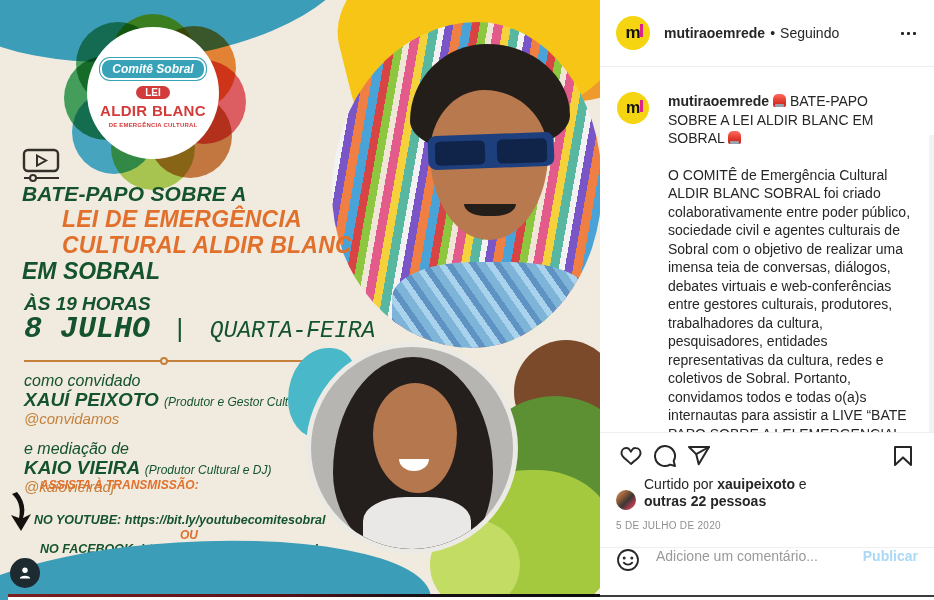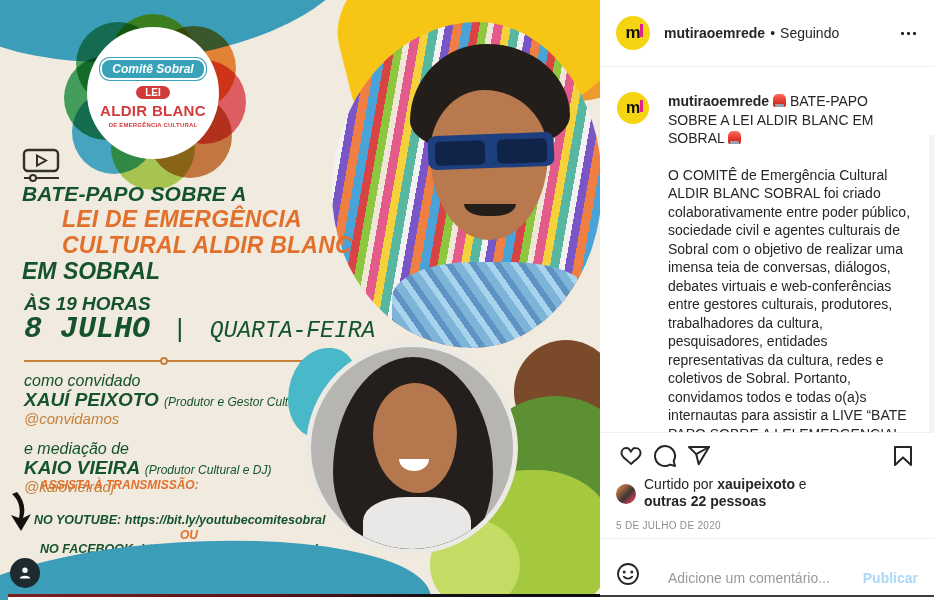--- a/index.html
+++ b/index.html
@@ -153,31 +153,31 @@
   .scroll-track { position:absolute; right:0; top:68px; width:5px; height:478px;
     background:#f3f3f3; }
 
   .actions { border-top:1px solid #efefef; padding:9px 14px 2px; display:flex;
     align-items:center; }
   .action-btn { padding:2px 5px; cursor:pointer; display:flex; }
   .action-btn.save { margin-left:auto; }
   .icon24 { width:24px; height:24px; stroke:#262626; fill:none; stroke-width:2px;
     stroke-linejoin:round; stroke-linecap:round; }
 
-  .liked-row { padding:4px 16px 0; display:flex; align-items:center; }
+  .liked-row { padding:4px 16px 0; display:flex; align-items:flex-end; }
   .liker-avatar { width:20px; height:20px; border-radius:50%; flex:none; margin-top:1px;
     background:linear-gradient(135deg,#caa06a 0%,#9a5f3a 30%,#3a3734 55%,#b43d4e 80%,#3d7fb0 100%); }
   .liked-text { margin-left:8px; font-size:14px; line-height:17px; }
   .liked-text b { font-weight:bold; }
 
   .timestamp { padding:10px 16px 0; font-size:10px; letter-spacing:.3px; color:#8e8e8e; }
 
-  .comment-bar { position:absolute; left:0; right:0; bottom:14px; height:48px;
-    border-top:1px solid #efefef; display:flex; align-items:flex-end; padding:0 16px;
-    background:#fff;gap:12px; }
+  .comment-bar { position:absolute; left:0; right:0; bottom:5px; height:48px;
+    border-top:1px solid #efefef; display:flex; align-items:flex-start; padding:0 16px;
+    background:#fff; }
   .emoji-btn { display:flex; cursor:pointer; }
   .comment-input { border:none; outline:none; font-size:14px; margin-left:16px;
     flex:1; color:#262626; font-family:inherit; background:transparent; }
   .comment-input::placeholder { color:#999; }
   .publish-btn { color:#abd9f5; font-weight:bold; font-size:14px; background:none;
     border:none; cursor:pointer; font-family:inherit; }
   .panel-bottom-line { position:absolute; left:0; right:0; bottom:3px; height:2px;
     background:#3c3c3c; }
 
   .siren-emoji { display:inline-block; width:13px; height:13px; vertical-align:-1px;

